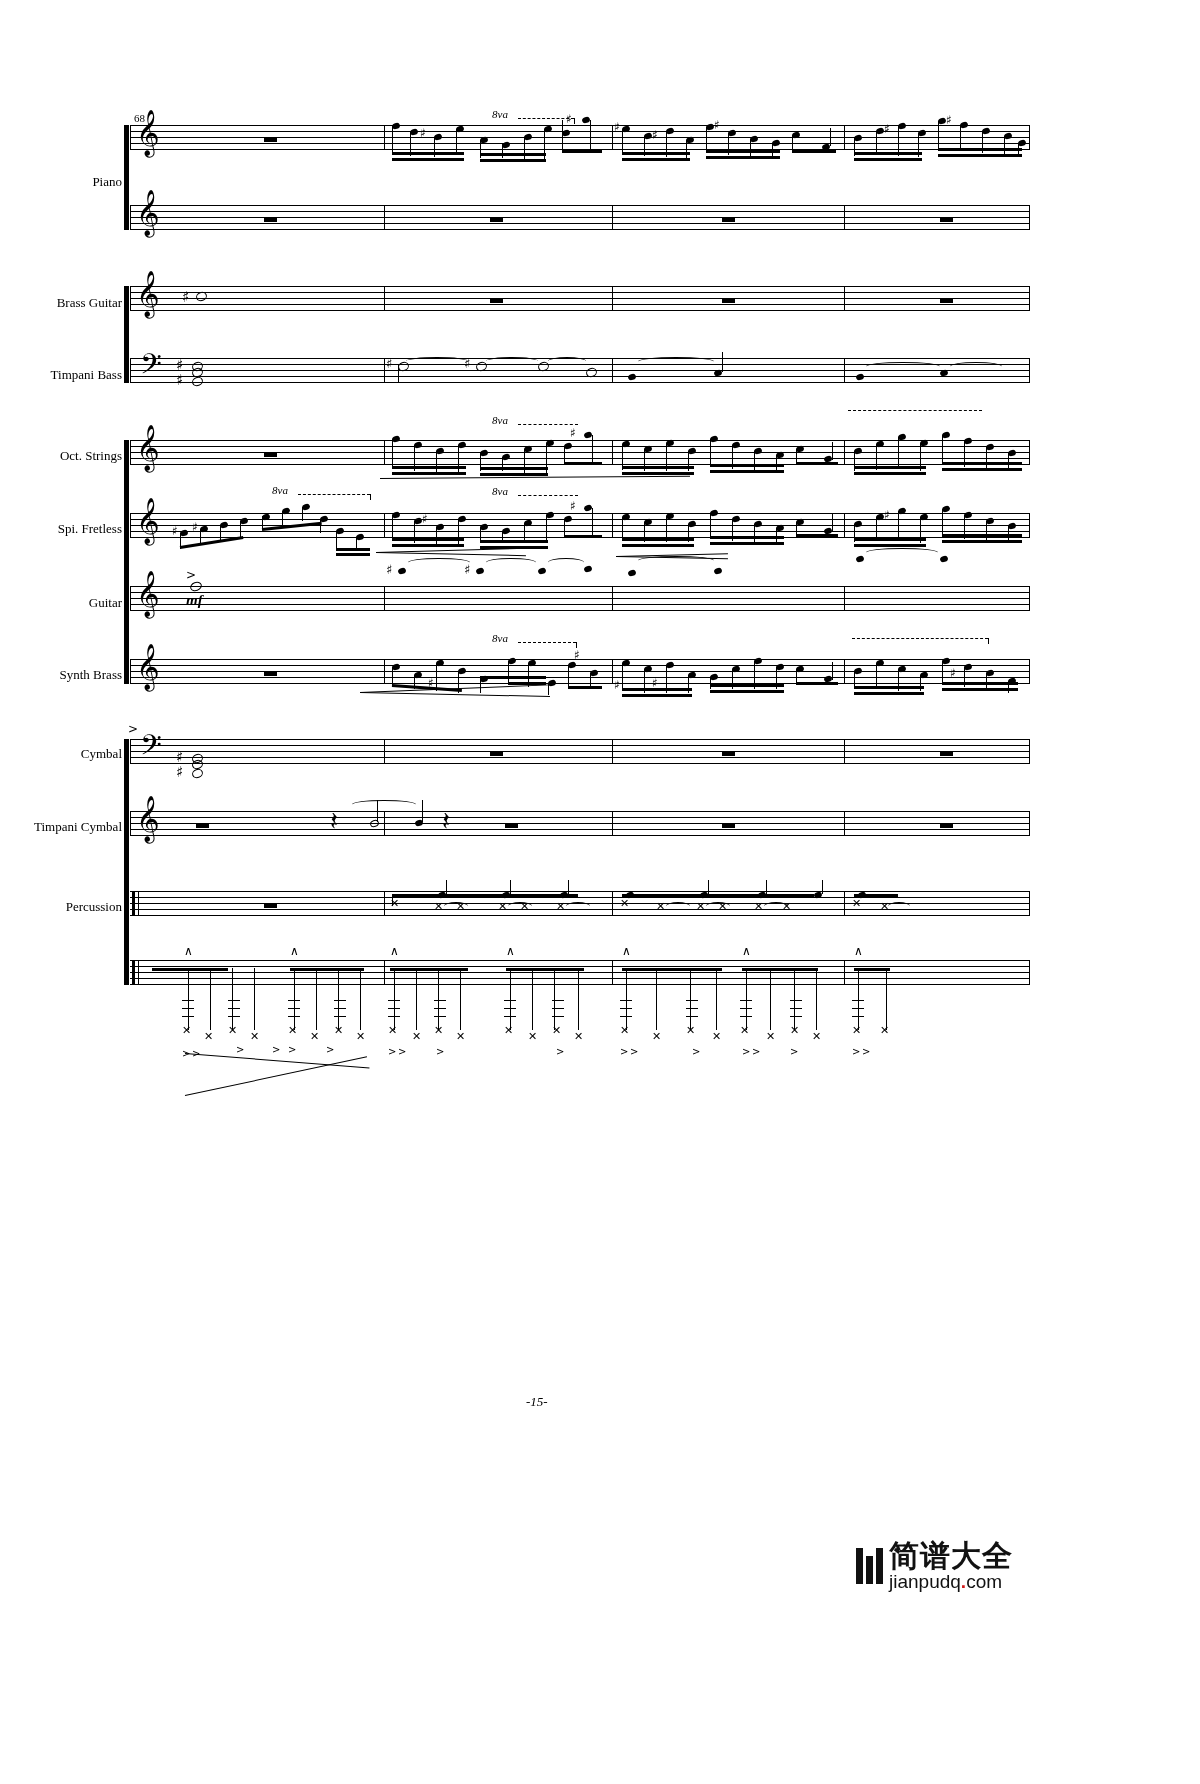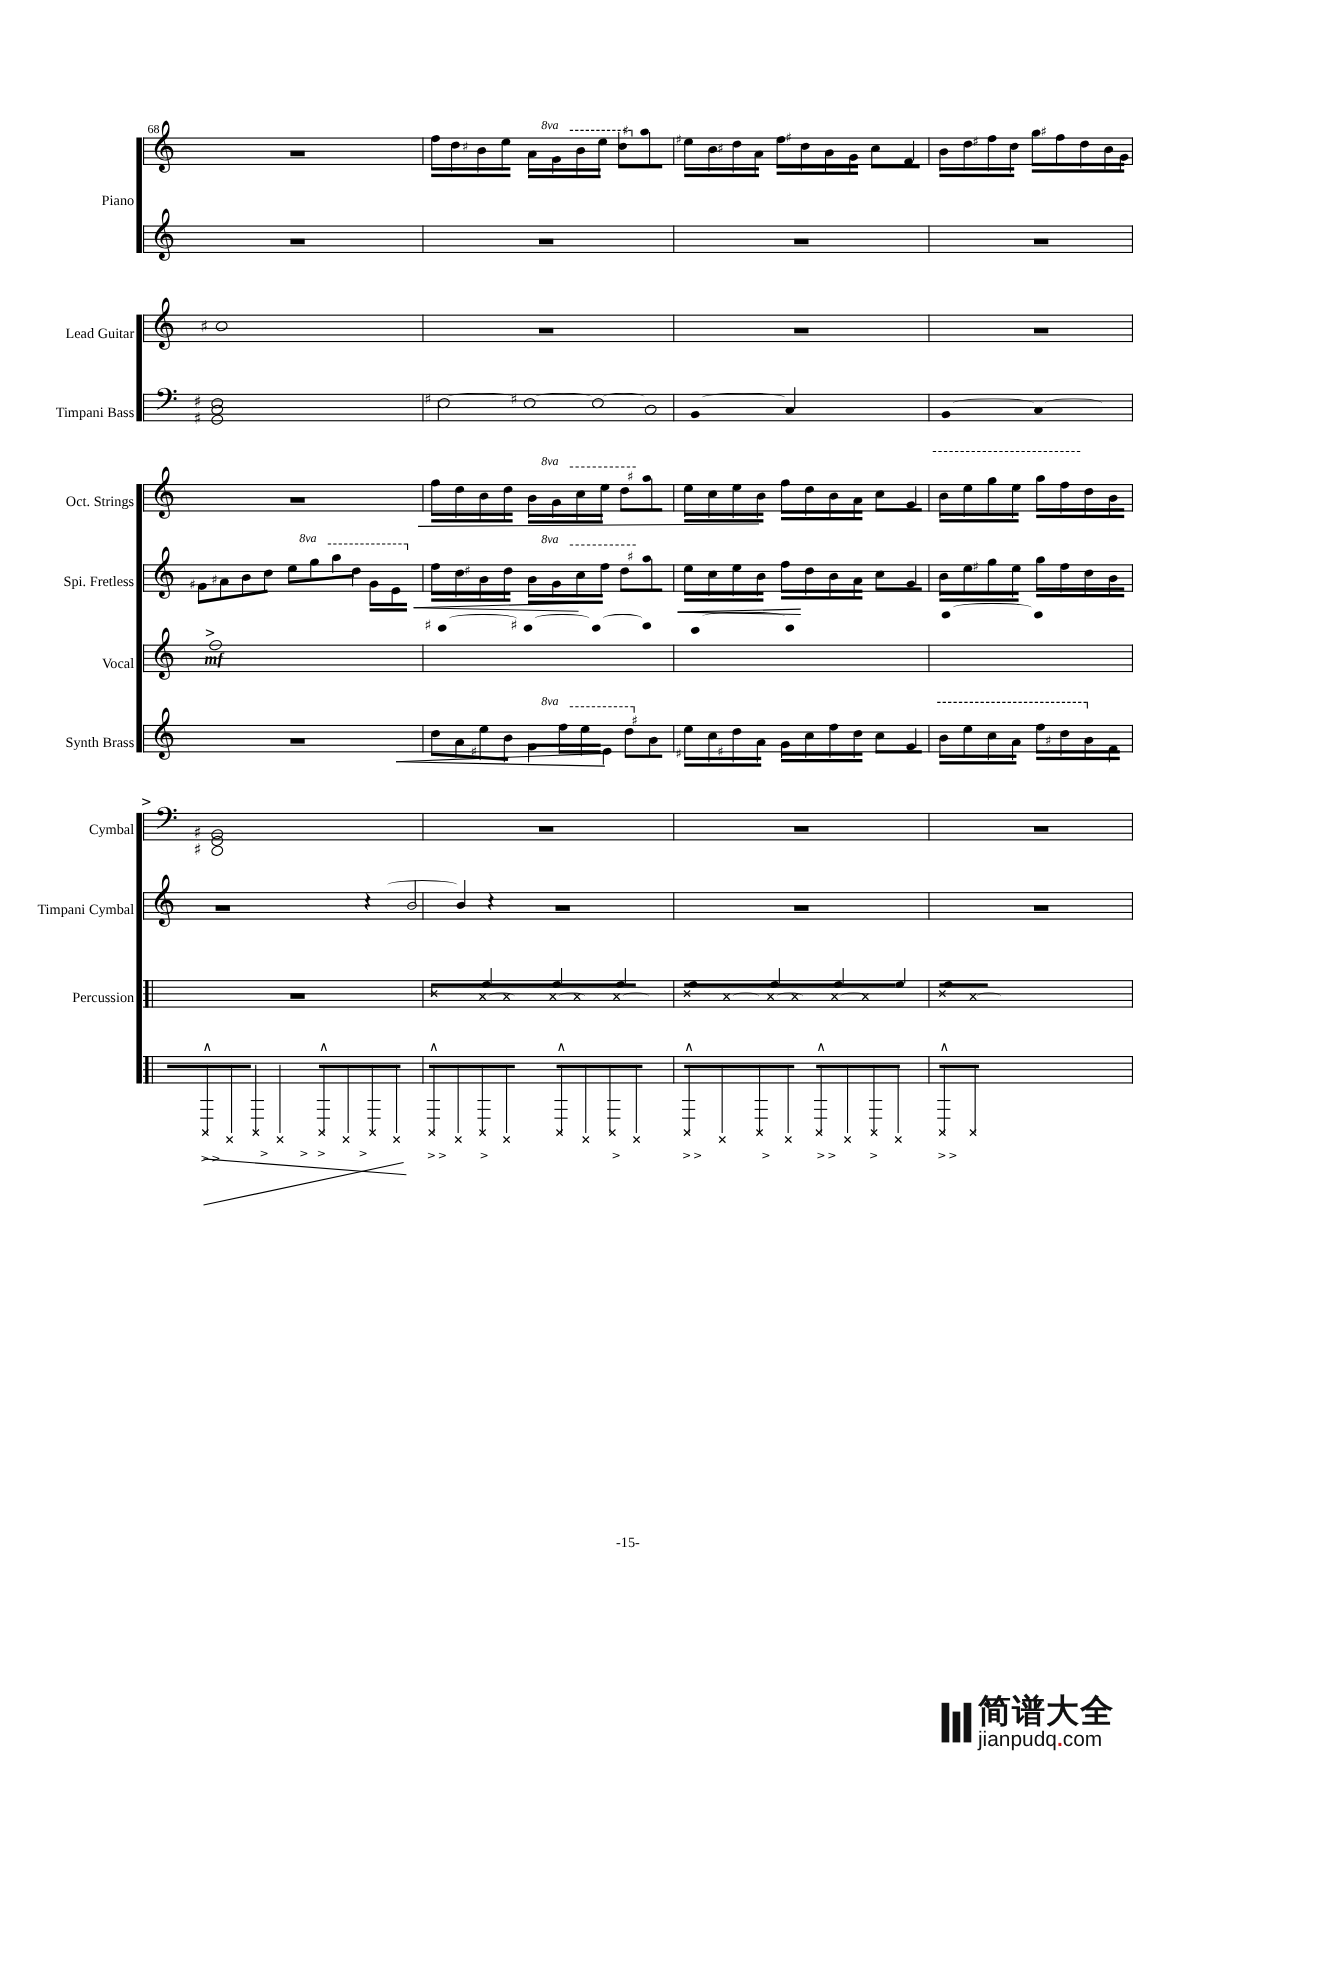--- a/index.html
+++ b/index.html
@@ -59,25 +59,25 @@
   .wm-url .dq{color:#d21a1a;font-weight:bold;}
 </style>
 </head>
 <body>
 
 <div class="page">
 
   <div class="measure-number" style="left:134px;top:112px;">68</div>
 
   <div class="inst-name" style="left:40px;top:174px;width:82px;">Piano</div>
-  <div class="inst-name" style="left:30px;top:295px;width:92px;">Lead Guitar</div>
+  <div class="inst-name" style="left:30px;top:295px;width:92px;">Brass Guitar</div>
   <div class="inst-name" style="left:26px;top:367px;width:96px;">Timpani Bass</div>
   <div class="inst-name" style="left:30px;top:448px;width:92px;">Oct. Strings</div>
   <div class="inst-name" style="left:30px;top:521px;width:92px;">Spi. Fretless</div>
-  <div class="inst-name" style="left:40px;top:595px;width:82px;">Vocal</div>
+  <div class="inst-name" style="left:40px;top:595px;width:82px;">Guitar</div>
   <div class="inst-name" style="left:26px;top:667px;width:96px;">Synth Brass</div>
   <div class="inst-name" style="left:36px;top:746px;width:86px;">Cymbal</div>
   <div class="inst-name" style="left:14px;top:819px;width:108px;">Timpani Cymbal</div>
   <div class="inst-name" style="left:32px;top:899px;width:90px;">Percussion</div>
 
   <div class="staff" style="left:130px;top:125px;width:900px;height:25px;">
     <div class="line"></div>
       <div class="line"></div>
       <div class="line"></div>
       <div class="line"></div>
@@ -898,21 +898,21 @@
   <div class="ledger" style="left:740px;top:1000px;"></div>
   <div class="ledger" style="left:740px;top:1008px;"></div>
   <div class="ledger" style="left:740px;top:1016px;"></div>
   <div class="ledger" style="left:790px;top:1000px;"></div>
   <div class="ledger" style="left:790px;top:1008px;"></div>
   <div class="ledger" style="left:790px;top:1016px;"></div>
   <div class="ledger" style="left:852px;top:1000px;"></div>
   <div class="ledger" style="left:852px;top:1008px;"></div>
   <div class="ledger" style="left:852px;top:1016px;"></div>
 
-  <div class="page-number" style="left:560px;top:1394px;">-15-</div>
+  <div class="page-number" style="left:526px;top:1394px;font-style:italic;">-15-</div>
 
   <div class="watermark" style="left:856px;top:1540px;">
     <div class="wm-bars" style="height:36px;">
       <i style="height:36px;"></i>
         <i style="height:28px;"></i>
         <i style="height:36px;"></i>
     </div>
     <div style="display:flex;flex-direction:column;line-height:1.05;">
       <span class="wm-text">简谱大全</span>
       <span class="wm-url"><span>jianpudq</span><span class="dq">.</span><span>com</span></span>

